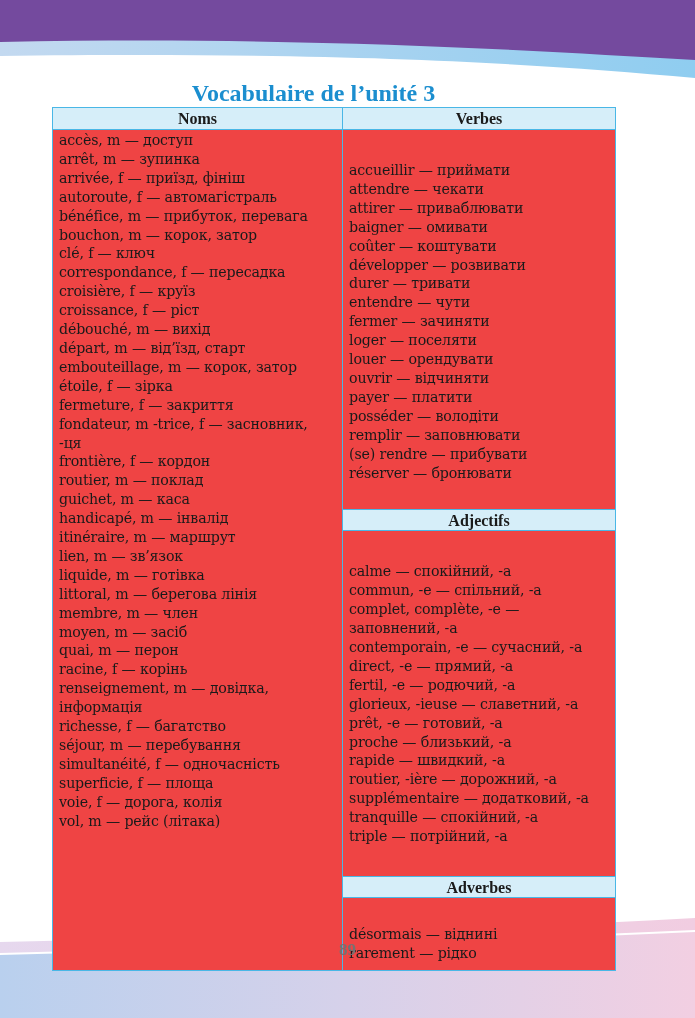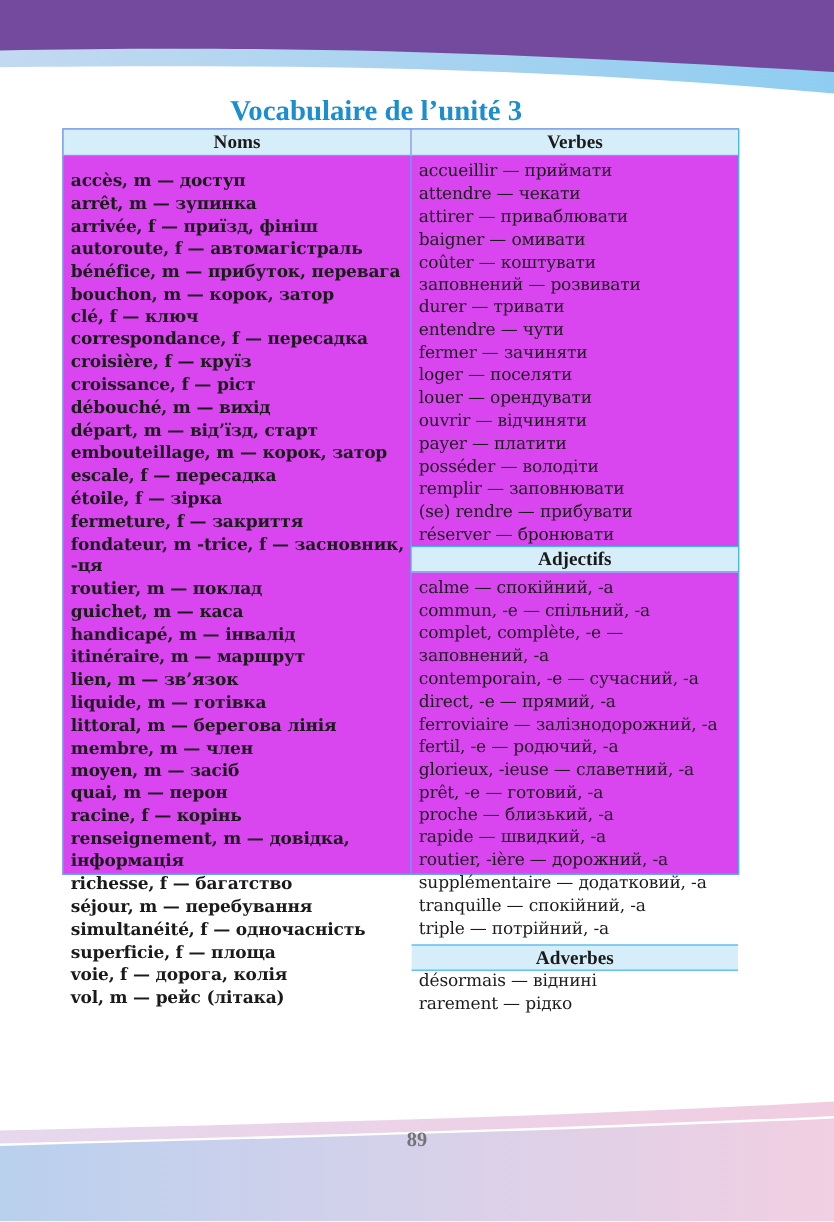--- a/index.html
+++ b/index.html
@@ -11,37 +11,37 @@
   }
   .top-band { position: absolute; left: 0; top: 0; width: 695px; height: 110px; }
   .bottom-band { position: absolute; left: 0; top: 900px; width: 695px; height: 118px; }
   .title {
     position: absolute; left: 0; width: 627px; top: 78px;
     text-align: center;
     font-family: "Liberation Serif", "DejaVu Serif", serif;
     font-weight: bold; font-size: 24px; color: #1b8ecf; line-height: 30px;
   }
   .vocab-table {
-    position: absolute; left: 52px; top: 107px; width: 564px; height: 622px;
-    border: 1.5px solid #49b7e6; box-sizing: border-box; background: #d946ef;
+    position: absolute; left: 52px; top: 107px; width: 564px; height: 864px;
+    border: 1.5px solid #49b7e6; box-sizing: border-box; background: #ef4444;
     display: flex;
   }
   .col { box-sizing: border-box; display: flex; flex-direction: column; }
   .col-left { width: 290px; border-right: 1.5px solid #49b7e6; }
-  .col-right { flex: 1; }
+  .col-right { flex: 1; gap: 27px; }
   .sec-head {
     background: #d6eef9; text-align: center;
     font-family: "Liberation Serif", "DejaVu Serif", serif;
     font-weight: bold; font-size: 16px; color: #1a1a1a;
     height: 22px; line-height: 22px; box-sizing: border-box;
     border-bottom: 1.5px solid #49b7e6;
   }
   .sec-head.mid { border-top: 1.5px solid #49b7e6; }
   .list { padding: 4px 6px 0 6px; font-size: 14.2px; line-height: 18.9px; }
-  .list-left { padding-top: 12px; font-weight: bold; }
+  .list-left { padding-top: 1px; }
   .item { white-space: nowrap; letter-spacing: -0.15px; }
   .page-num {
     position: absolute; left: 0; width: 695px; top: 940px; text-align: center;
     font-family: "Liberation Serif", "DejaVu Serif", serif;
     font-weight: bold; font-size: 17px; color: #737373;
   }
 </style>
 </head>
 <body>
 
@@ -85,25 +85,25 @@
         <div class="item">autoroute, f — автомагістраль</div>
         <div class="item">bénéfice, m — прибуток, перевага</div>
         <div class="item">bouchon, m — корок, затор</div>
         <div class="item">clé, f — ключ</div>
         <div class="item">correspondance, f — пересадка</div>
         <div class="item">croisière, f — круїз</div>
         <div class="item">croissance, f — ріст</div>
         <div class="item">débouché, m — вихід</div>
         <div class="item">départ, m — від’їзд, старт</div>
         <div class="item">embouteillage, m — корок, затор</div>
-        <div class="item">escale, f — пересадка</div>
         <div class="item">étoile, f — зірка</div>
         <div class="item">fermeture, f — закриття</div>
         <div class="item">fondateur, m -trice, f — засновник,</div>
         <div class="item">-ця</div>
+        <div class="item">frontière, f — кордон</div>
         <div class="item">routier, m — поклад</div>
         <div class="item">guichet, m — каса</div>
         <div class="item">handicapé, m — інвалід</div>
         <div class="item">itinéraire, m — маршрут</div>
         <div class="item">lien, m — зв’язок</div>
         <div class="item">liquide, m — готівка</div>
         <div class="item">littoral, m — берегова лінія</div>
         <div class="item">membre, m — член</div>
         <div class="item">moyen, m — засіб</div>
         <div class="item">quai, m — перон</div>
@@ -119,42 +119,41 @@
       </div>
   </div>
   <div class="col col-right">
     <div class="sec-head">Verbes</div>
     <div class="list" id="verbes-list">
         <div class="item">accueillir — приймати</div>
         <div class="item">attendre — чекати</div>
         <div class="item">attirer — приваблювати</div>
         <div class="item">baigner — омивати</div>
         <div class="item">coûter — коштувати</div>
-        <div class="item">заповнений — розвивати</div>
+        <div class="item">développer — розвивати</div>
         <div class="item">durer — тривати</div>
         <div class="item">entendre — чути</div>
         <div class="item">fermer — зачиняти</div>
         <div class="item">loger — поселяти</div>
         <div class="item">louer — орендувати</div>
         <div class="item">ouvrir — відчиняти</div>
         <div class="item">payer — платити</div>
         <div class="item">posséder — володіти</div>
         <div class="item">remplir — заповнювати</div>
         <div class="item">(se) rendre — прибувати</div>
         <div class="item">réserver — бронювати</div>
       </div>
     <div class="sec-head mid">Adjectifs</div>
     <div class="list" id="adjectifs-list">
         <div class="item">calme — спокійний, -а</div>
         <div class="item">commun, -e — спільний, -а</div>
         <div class="item">complet, complète, -e —</div>
         <div class="item">заповнений, -а</div>
         <div class="item">contemporain, -e — сучасний, -а</div>
         <div class="item">direct, -e — прямий, -а</div>
-        <div class="item">ferroviaire — залізнодорожний, -а</div>
         <div class="item">fertil, -e — родючий, -а</div>
         <div class="item">glorieux, -ieuse — славетний, -а</div>
         <div class="item">prêt, -e — готовий, -а</div>
         <div class="item">proche — близький, -а</div>
         <div class="item">rapide — швидкий, -а</div>
         <div class="item">routier, -ière — дорожний, -а</div>
         <div class="item">supplémentaire — додатковий, -а</div>
         <div class="item">tranquille — спокійний, -а</div>
         <div class="item">triple — потрійний, -а</div>
       </div>

